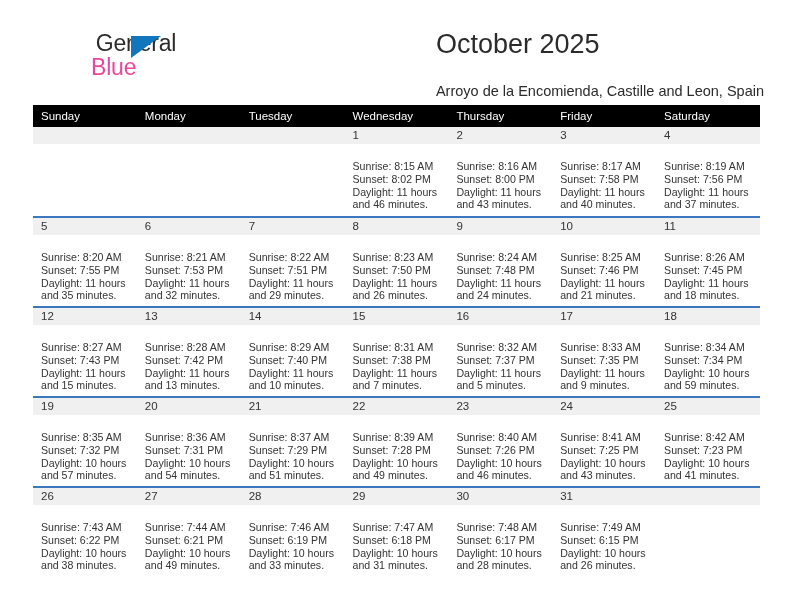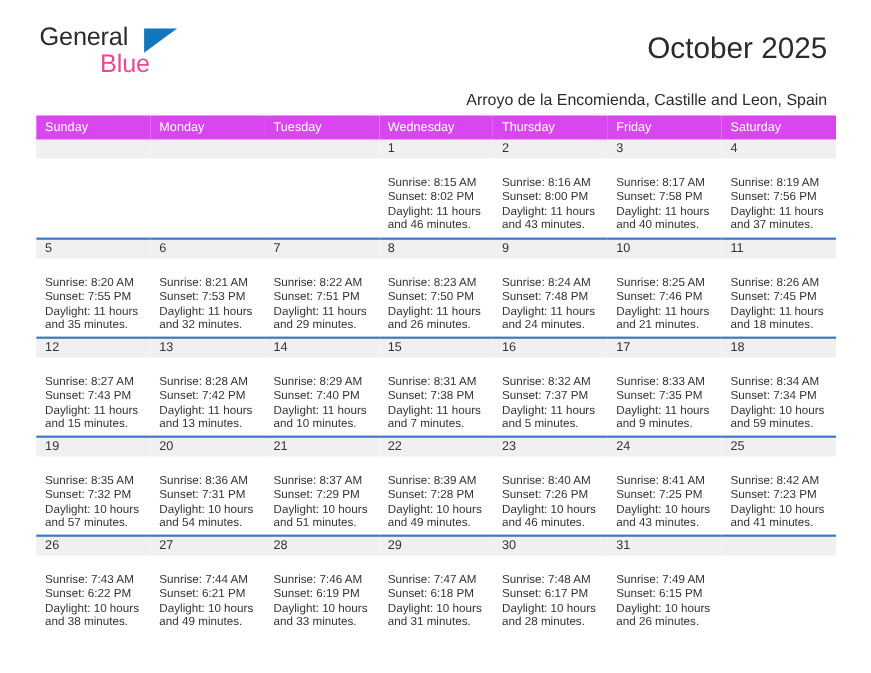--- a/index.html
+++ b/index.html
@@ -23,23 +23,24 @@
   
   .header {
     position: relative;
     height: 72px;
     padding: 22px 33px 0 33px;
   }
 
   .brand {
     position: absolute;
     left: 36px;
-    top: 20px;
+    top: 30px;
     width: 200px;
     height: 52px;
+    text-align: center;
   }
   .brand-line1 {
     position: relative;
     font-size: 23px;
     line-height: 26px;
     color: #2b2b2b;
     letter-spacing: -0.2px;
     white-space: nowrap;
   }
   .brand-tri {
@@ -56,23 +57,22 @@
     left: 55px;
     top: 24px;
     font-size: 23px;
     line-height: 26px;
     color: #ec4899;
     letter-spacing: -0.2px;
   }
 
   .title-block {
     position: absolute;
-    right: 40px;
+    right: 28px;
     top: 28px;
-    text-align: right;
   }
   .month-title {
     font-size: 27px;
     line-height: 32px;
     color: #2b2b2b;
     font-weight: normal;
     white-space: nowrap;
   }
   .location {
     margin-top: 22px;
@@ -90,21 +90,21 @@
     width: 727px;
   }
 
   .cal-table {
     width: 727px;
     border-collapse: collapse;
     table-layout: fixed;
   }
 
   .cal-table th {
-    background: #d946ef;
+    background: #000000;
     color: #ffffff;
     font-size: 11.5px;
     font-weight: normal;
     text-align: left;
     padding: 5px 0 5px 8px;
     height: 21px;
     border: none;
   }
 
   tr.week-row td {

